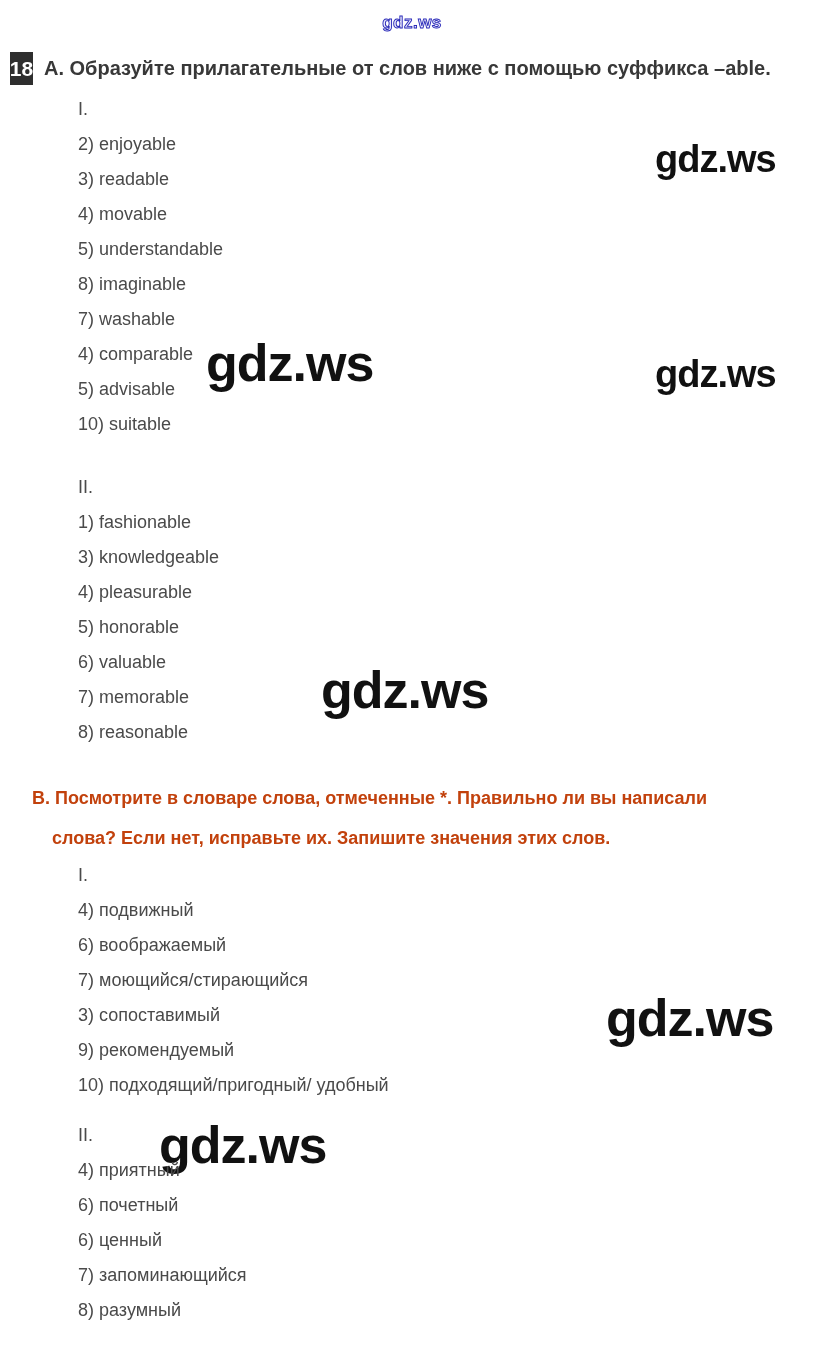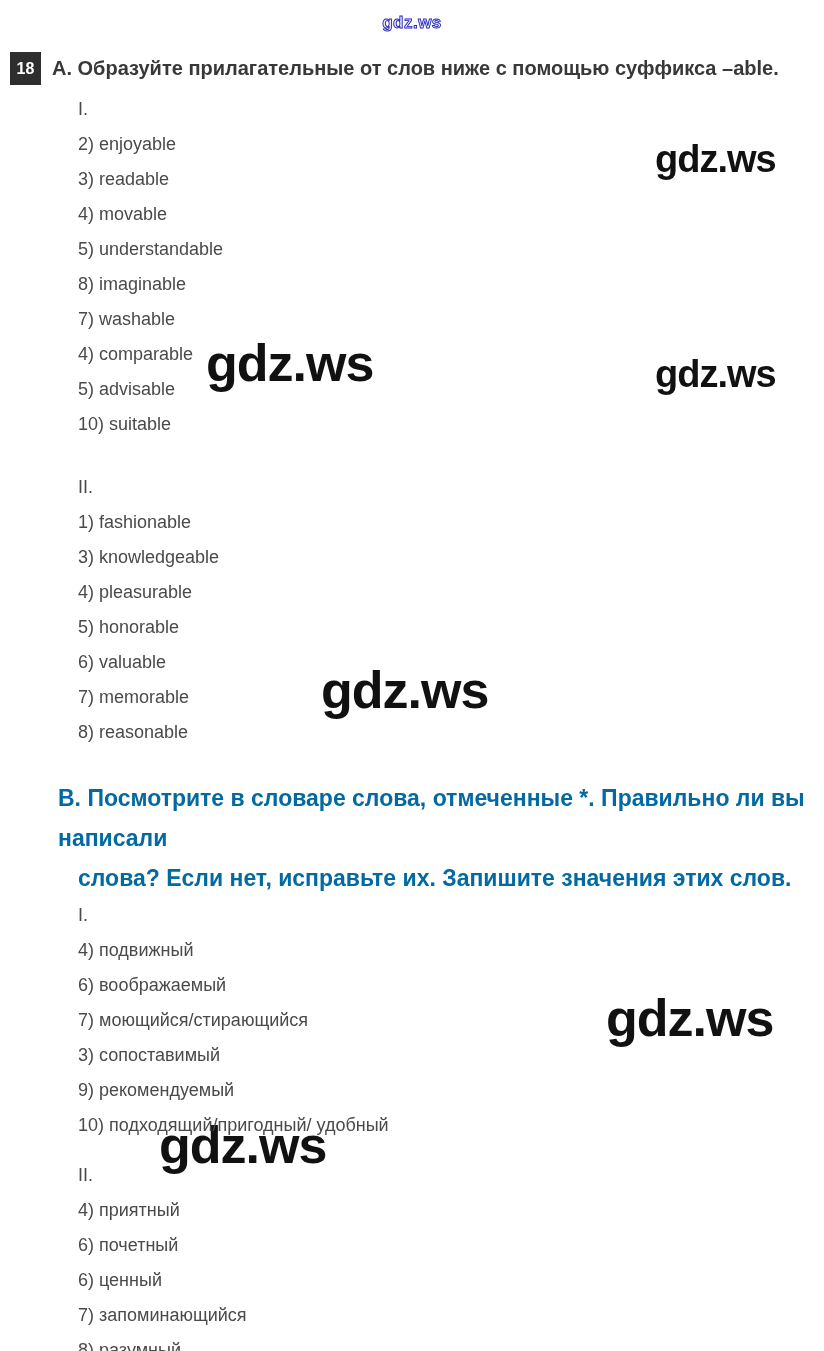--- a/index.html
+++ b/index.html
@@ -20,40 +20,40 @@
     color: #e9e9fa;
     -webkit-text-stroke: 0.9px #2a2ab8;
     text-shadow: 0 0 1px #8a8ae0;
   }
 
   
   .doc { position: absolute; left: 0; top: 40px; width: 824px; }
 
   .header-a { margin-left: 10px; display: flex; gap: 11px; align-items: flex-start; }
   .badge {
-    width: 31px; height: 33px; background: #2e2e2e;
-    color: #ffffff; font-size: 16px; font-weight: 700;
+    width: 23px; height: 33px; background: #2e2e2e;
+    color: #ffffff; font-size: 21px; font-weight: 700;
     display: flex; align-items: center; justify-content: center;
     flex: 0 0 auto;
   }
   .heading-a {
     font-size: 20px; font-weight: 700; color: #383838;
     line-height: 33px; white-space: nowrap;
   }
 
   .group { margin-left: 78px; font-size: 18px; color: #4a4a4a; }
   .group .label { line-height: 35px; }
   .group .item  { line-height: 35px; }
   .mt7  { margin-top: 7px; }
   .mt28 { margin-top: 28px; }
   .mt15 { margin-top: 15px; }
 
   .heading-b {
-    margin-left: 58px; margin-top: 28px; margin-right: 2px;
-    font-size: 23px; font-weight: 700; color: #0369a1;
+    margin-left: 32px; margin-top: 28px; margin-right: 2px;
+    font-size: 18px; font-weight: 700; color: #c2410c;
     line-height: 40px;
   }
   .heading-b .line2 { padding-left: 20px; }
 
   
   .wm {
     position: absolute;
     font-weight: 700; color: #111111;
     letter-spacing: -1px; line-height: 1.15;
     white-space: nowrap;

